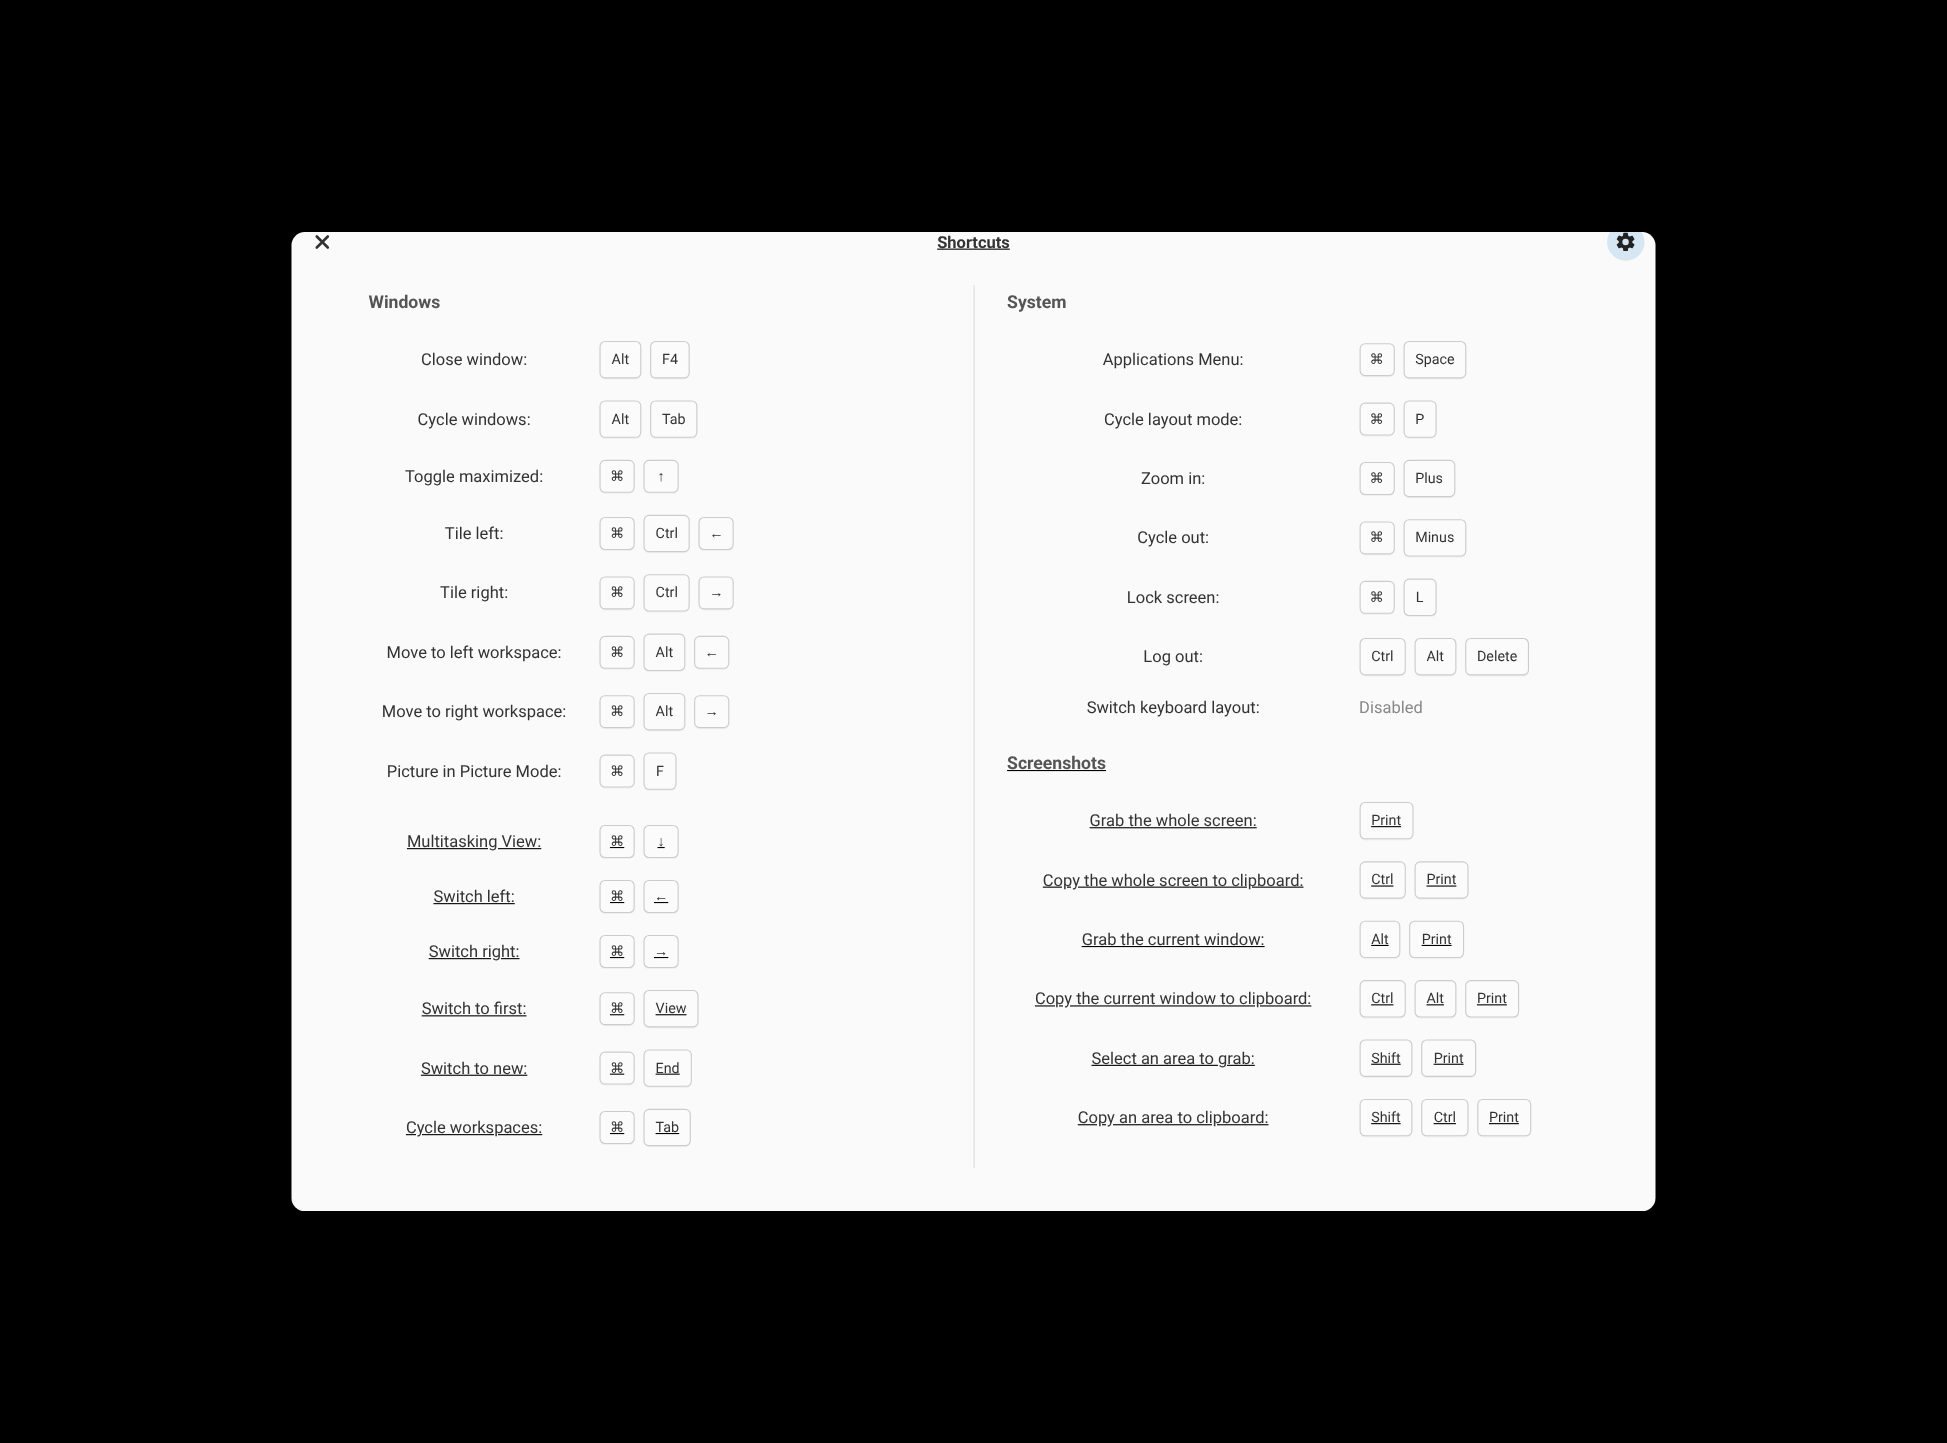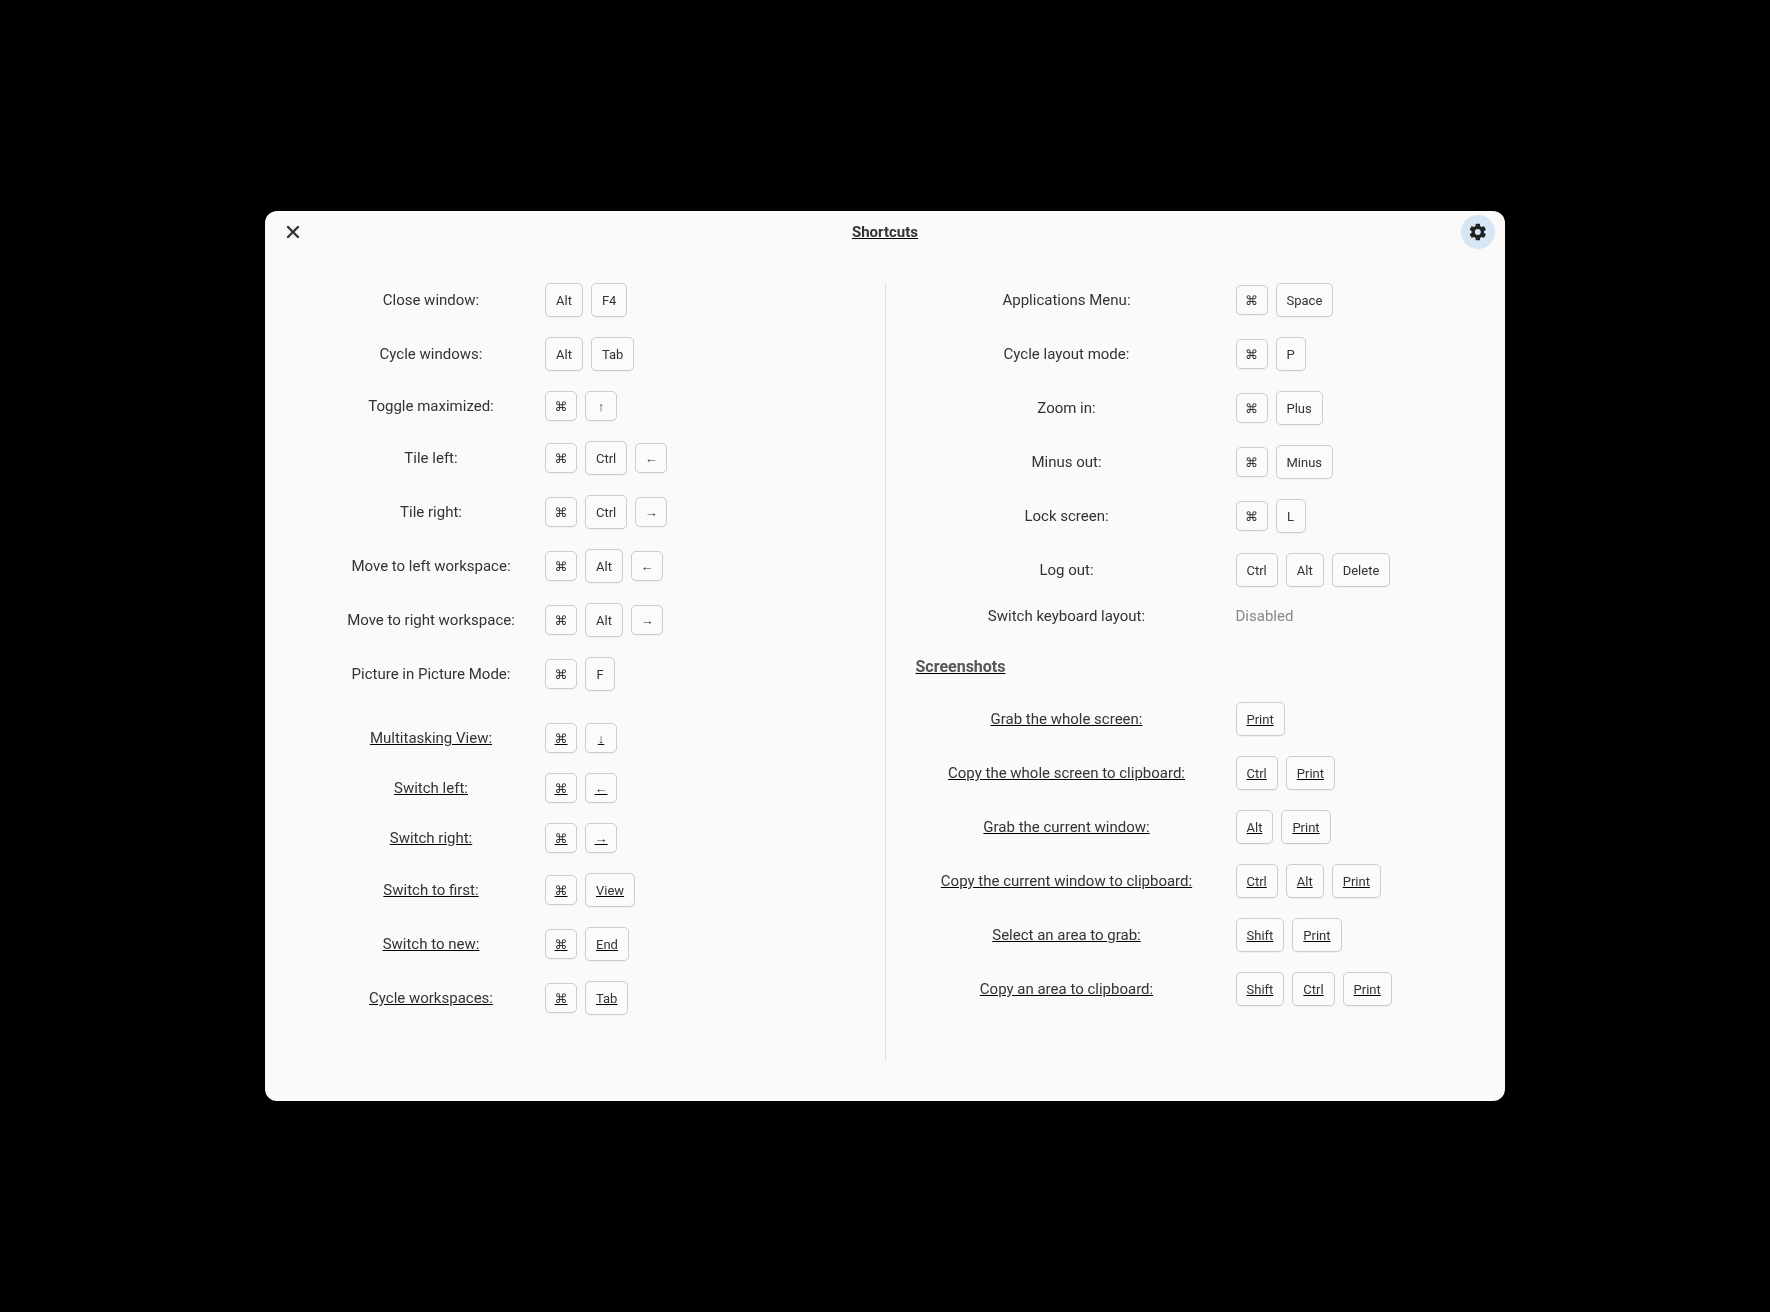--- a/index.html
+++ b/index.html
@@ -131,20 +131,21 @@
     <div class="settings">
       <svg viewBox="0 0 24 24">
         <path d="M19.14,12.94a7.07,7.07,0,0,0,.05-.94,7.07,7.07,0,0,0-.05-.94l2.11-1.65a.5.5,0,0,0,.12-.64l-2-3.46a.5.5,0,0,0-.61-.22l-2.49,1a7,7,0,0,0-1.63-.94l-.38-2.65A.5.5,0,0,0,13.77,2H9.77a.5.5,0,0,0-.49.42L8.9,5.07a7,7,0,0,0-1.63.94l-2.49-1a.5.5,0,0,0-.61.22l-2,3.46a.5.5,0,0,0,.12.64L4.4,11.06a7.07,7.07,0,0,0-.05.94,7.07,7.07,0,0,0,.05.94L2.29,14.59a.5.5,0,0,0-.12.64l2,3.46a.5.5,0,0,0,.61.22l2.49-1a7,7,0,0,0,1.63.94l.38,2.65a.5.5,0,0,0,.49.42h4a.5.5,0,0,0,.49-.42l.38-2.65a7,7,0,0,0,1.63-.94l2.49,1a.5.5,0,0,0,.61-.22l2-3.46a.5.5,0,0,0-.12-.64ZM11.77,15.5A3.5,3.5,0,1,1,15.27,12,3.5,3.5,0,0,1,11.77,15.5Z"></path>
       </svg>
     </div>
   </div>
 
   <div class="content">
     <div class="col left" id="col-left">
         <div class="section">
+          <div class="section-title">Windows</div>
           <div class="row">
             <div class="label">Close window:</div>
             <div class="keys">
               <span class="key">Alt</span>
               <span class="key">F4</span>
             </div>
           </div>
           <div class="row">
             <div class="label">Cycle windows:</div>
             <div class="keys">
@@ -239,20 +240,21 @@
             <div class="label">Cycle workspaces:</div>
             <div class="keys">
               <span class="key icon-only">⌘</span>
               <span class="key">Tab</span>
             </div>
           </div>
         </div>
       </div>
     <div class="col right" id="col-right">
         <div class="section">
+          <div class="section-title">System</div>
           <div class="row">
             <div class="label">Applications Menu:</div>
             <div class="keys">
               <span class="key icon-only">⌘</span>
               <span class="key">Space</span>
             </div>
           </div>
           <div class="row">
             <div class="label">Cycle layout mode:</div>
             <div class="keys">
@@ -261,21 +263,21 @@
             </div>
           </div>
           <div class="row">
             <div class="label">Zoom in:</div>
             <div class="keys">
               <span class="key icon-only">⌘</span>
               <span class="key">Plus</span>
             </div>
           </div>
           <div class="row">
-            <div class="label">Minus out:</div>
+            <div class="label">Cycle out:</div>
             <div class="keys">
               <span class="key icon-only">⌘</span>
               <span class="key">Minus</span>
             </div>
           </div>
           <div class="row">
             <div class="label">Lock screen:</div>
             <div class="keys">
               <span class="key icon-only">⌘</span>
               <span class="key">L</span>

